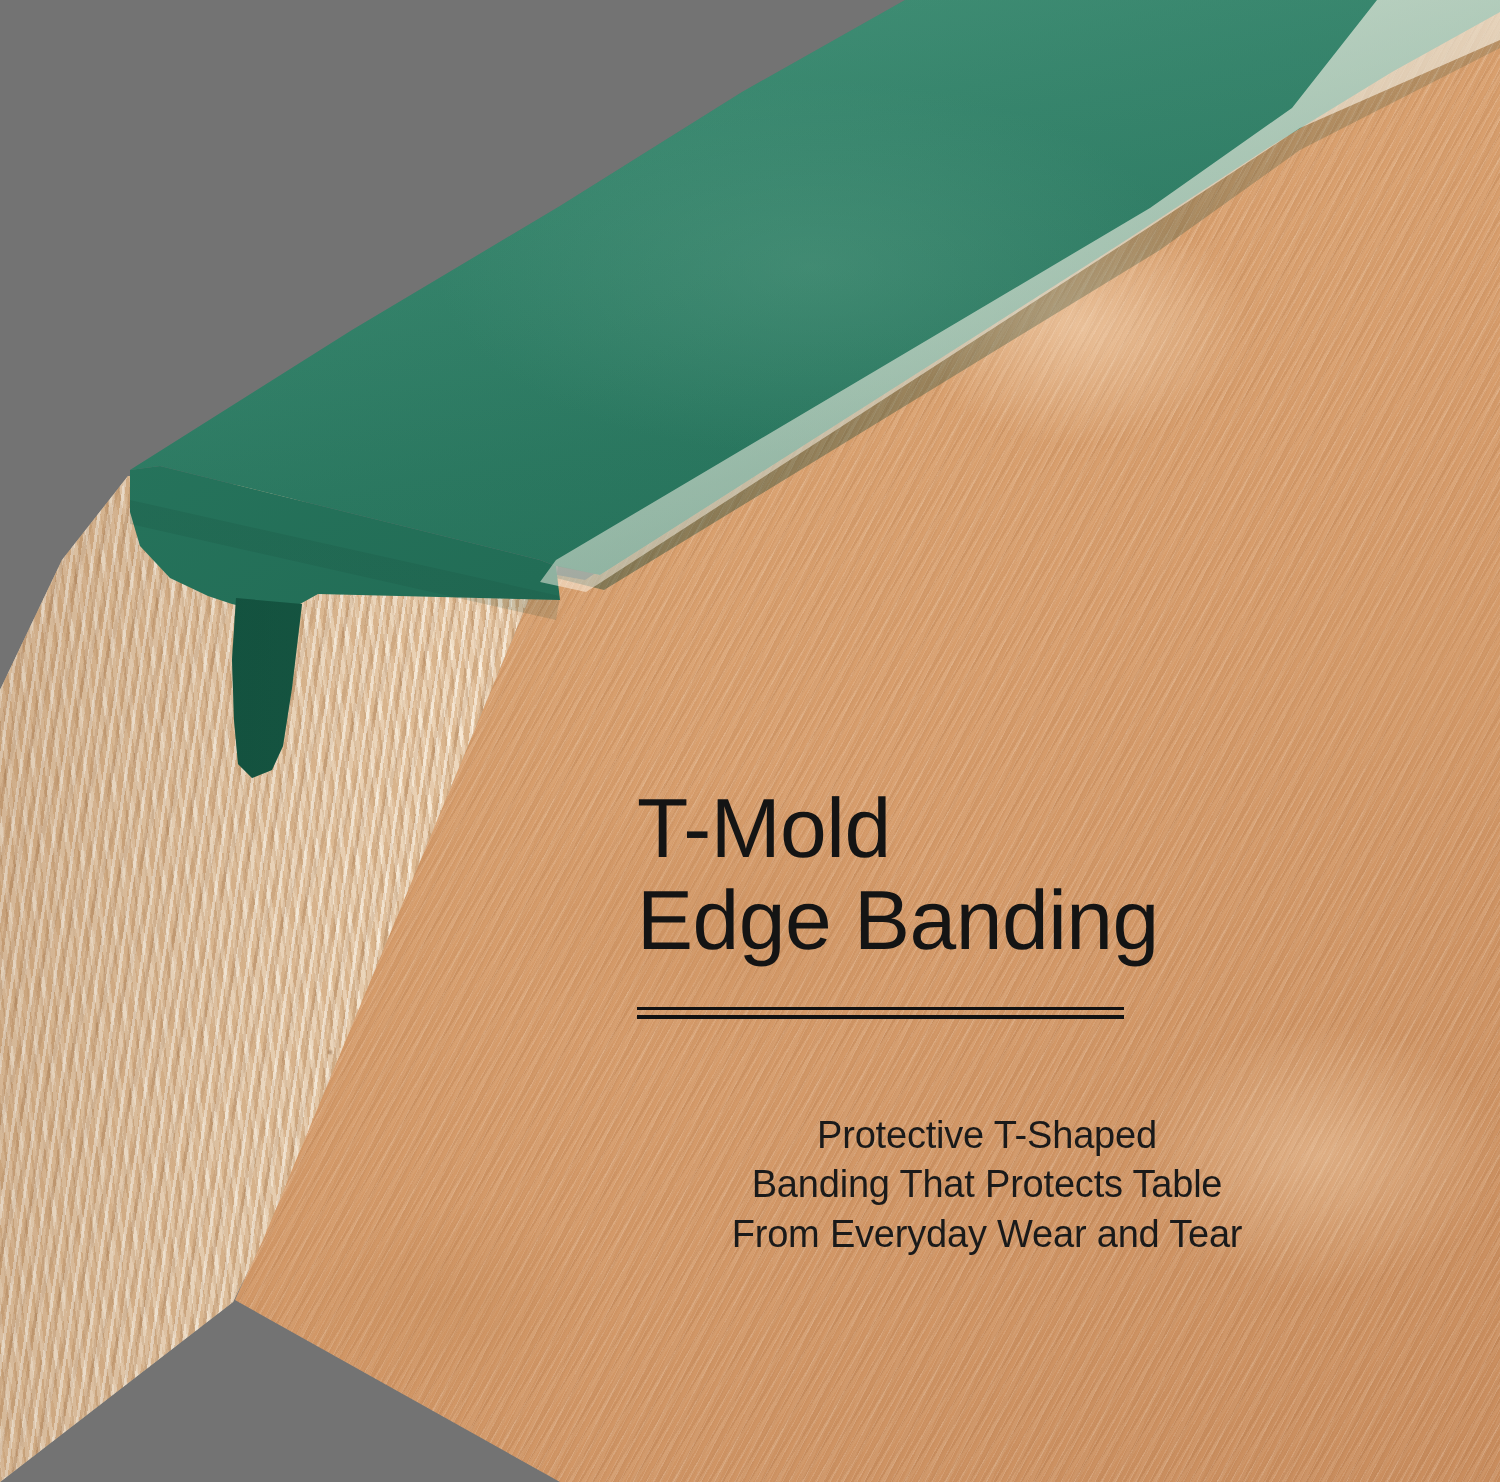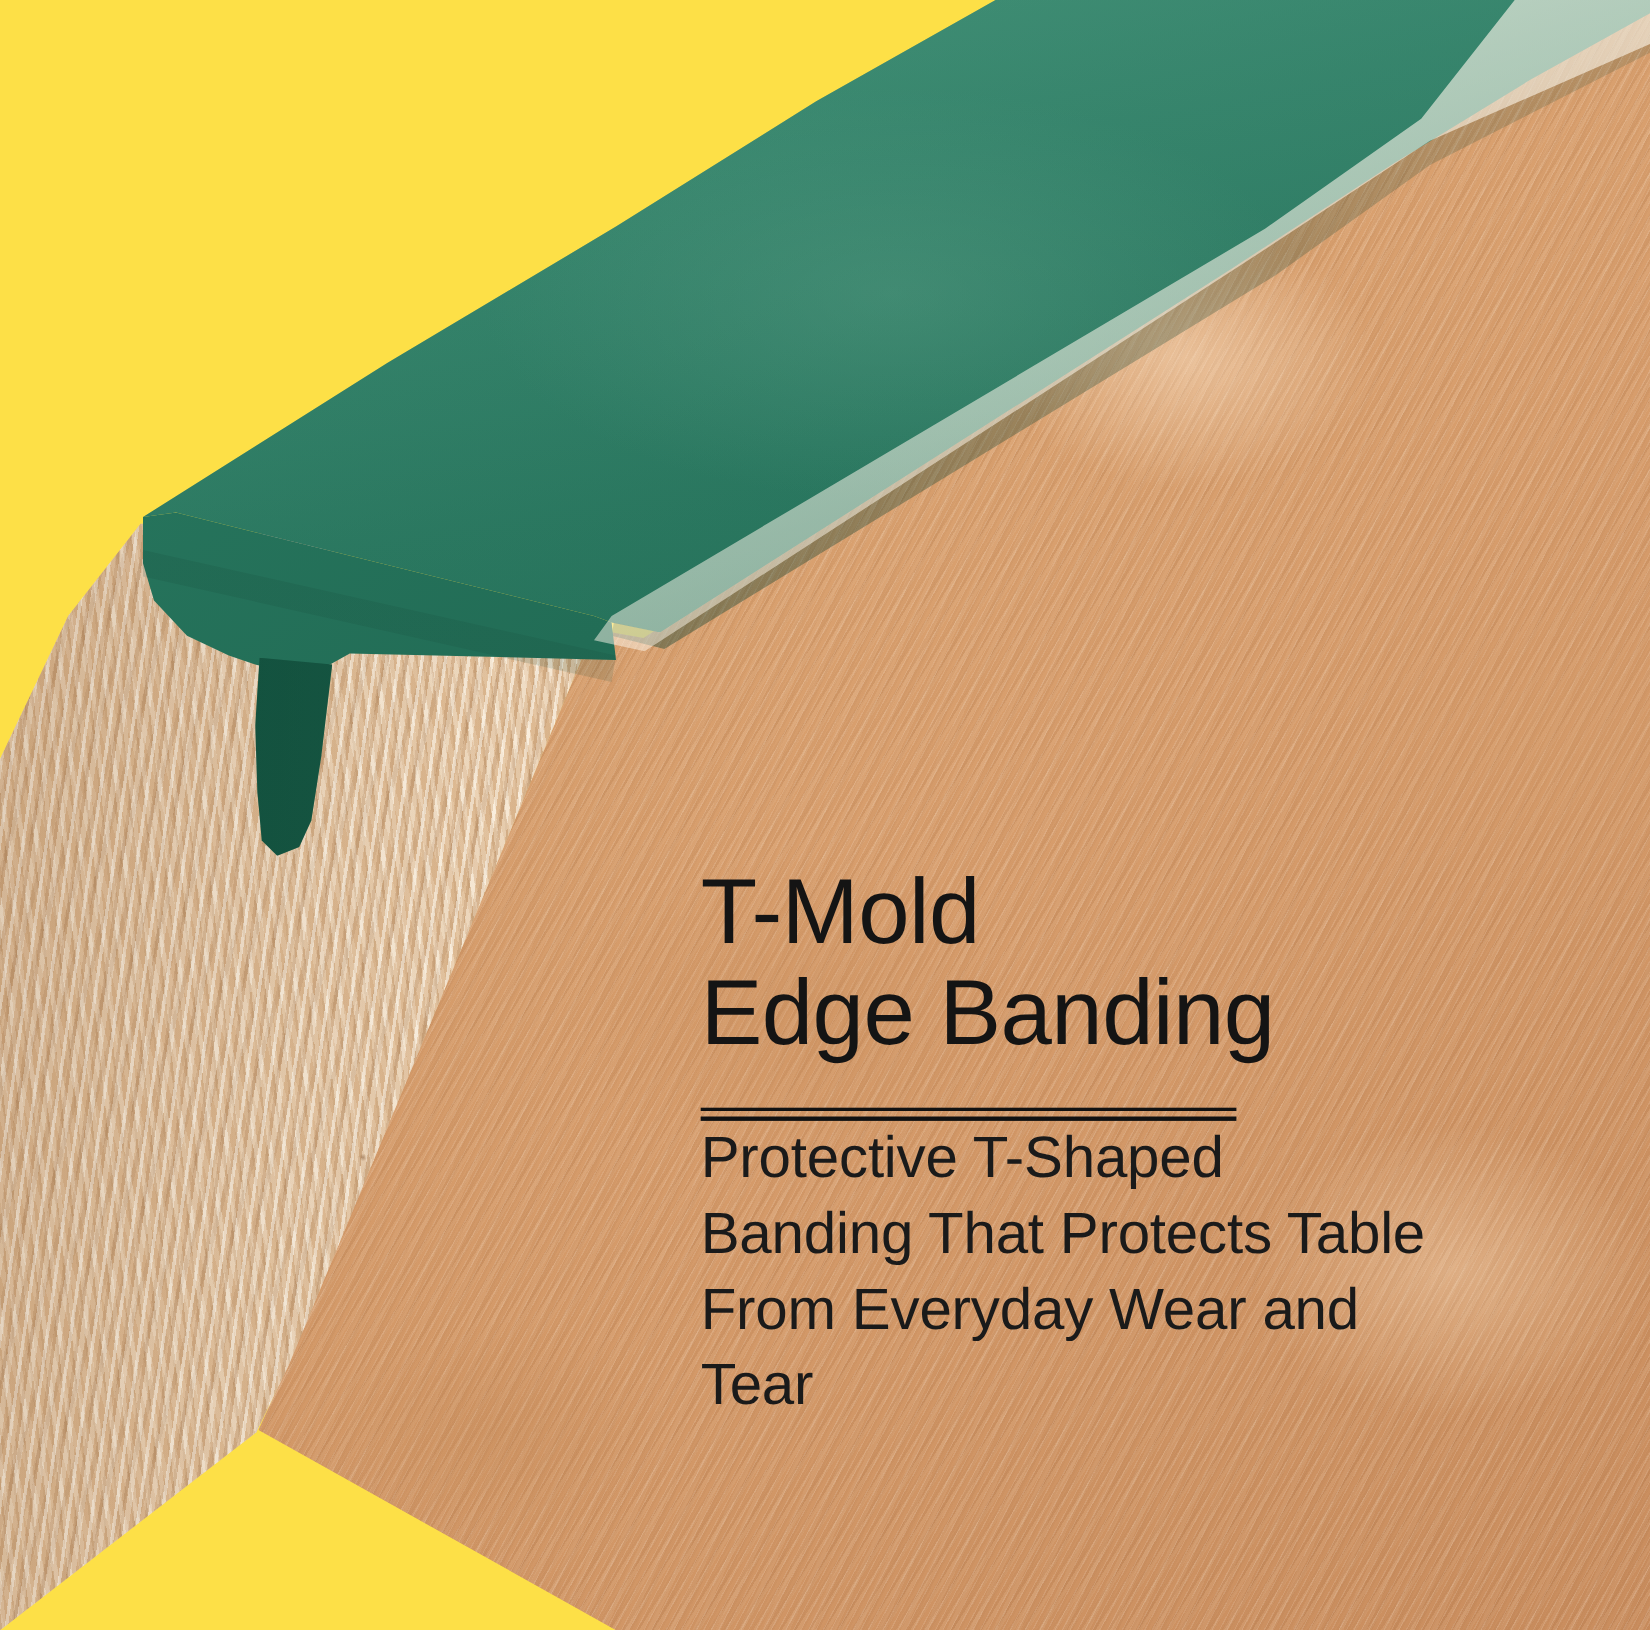--- a/index.html
+++ b/index.html
@@ -1,19 +1,19 @@
 <!DOCTYPE html>
 <html><head>
 <meta charset="utf-8">
 <style>
   html,body{margin:0;padding:0;background:#fff;}
   body{width:1500px;height:1482px;overflow:hidden;
        font-family:"Liberation Sans", sans-serif;}
 
-  #stage{position:relative;width:1500px;height:1482px;background:#fde047;overflow:hidden;}
+  #stage{position:relative;width:1500px;height:1482px;background:#737373;overflow:hidden;}
 
   
   .panel-face{
     position:absolute; inset:0;
     background:
       
       radial-gradient(ellipse 240px 170px at 72% 22%, rgba(255,232,205,.45), rgba(255,232,205,0) 70%),
       radial-gradient(ellipse 300px 200px at 48% 62%, rgba(196,138,88,.30), rgba(196,138,88,0) 72%),
       radial-gradient(ellipse 260px 190px at 88% 78%, rgba(255,228,196,.34), rgba(255,228,196,0) 70%),
       radial-gradient(ellipse 220px 150px at 30% 88%, rgba(192,134,84,.26), rgba(192,134,84,0) 72%),
@@ -211,26 +211,28 @@
     line-height:1.10;
     font-weight:300;
     letter-spacing:-0.5px;
     white-space:pre-line;
     text-rendering:geometricPrecision;
   }
   .rule-group{margin-top:40px; width:487px;}
   .rule{height:4px; background:#121212; width:100%;}
   .rule.thin{height:3px; margin-bottom:5px;}
   .subcopy{
+    margin-top:92px;
     color:#1a1a1a;
-    font-size:53px;
+    font-size:38px;
     line-height:1.30;
     font-weight:300;
     letter-spacing:-0.2px;
     white-space:pre-line;
+    text-align:center;
   }
 </style>
 </head>
 <body>
 
 <div id="stage">
 
   <div class="panel-face"></div>
   <div class="panel-shade"></div>
 

